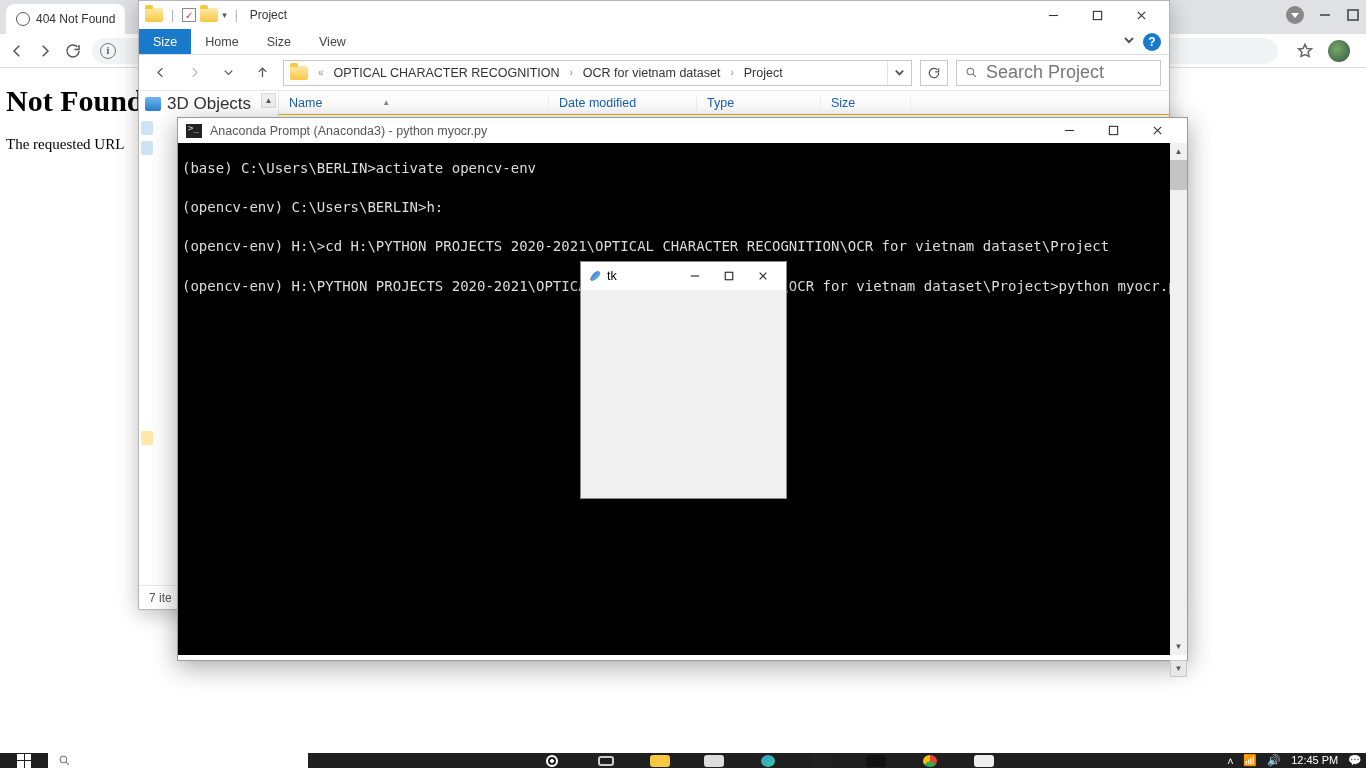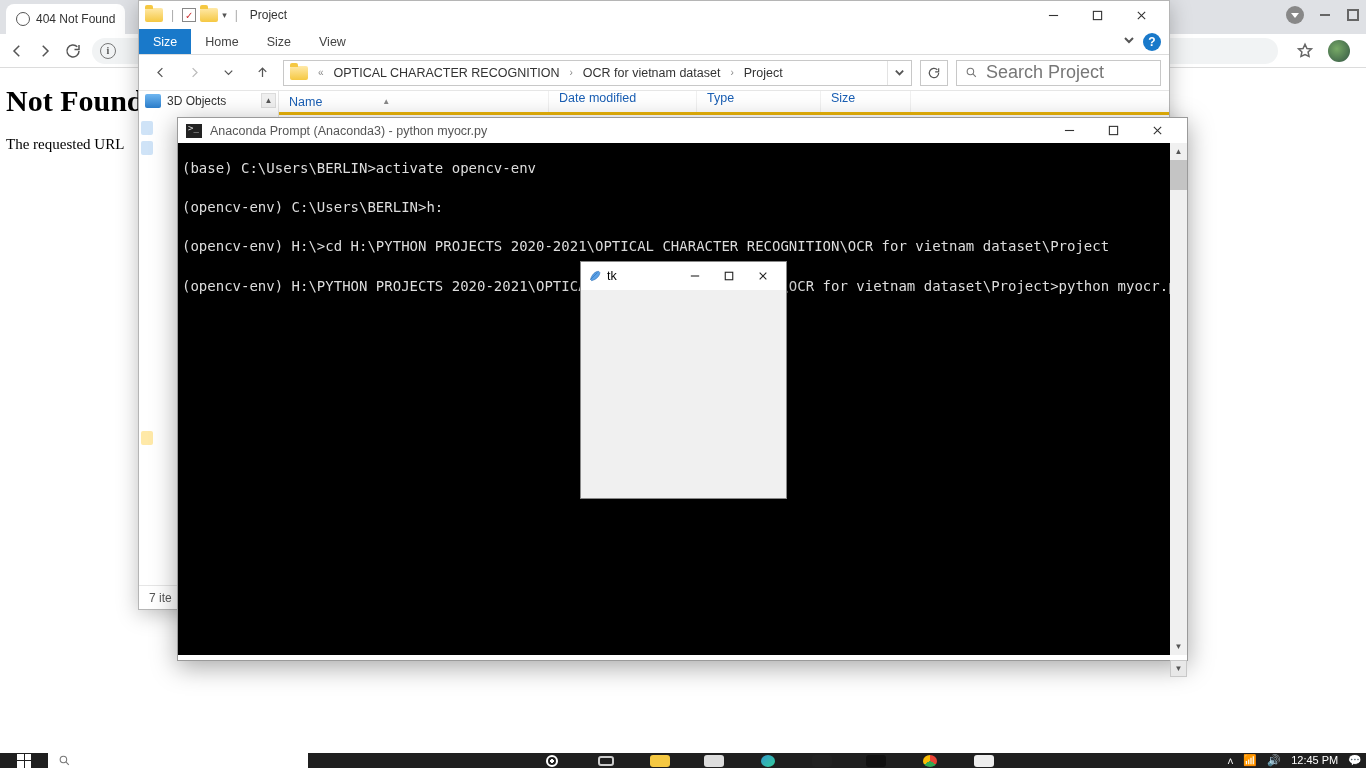--- a/index.html
+++ b/index.html
@@ -69,25 +69,25 @@
   .addr-right { margin-left:auto; display:flex; align-items:center; }
   .addr-dd { width:24px; height:24px; display:flex; align-items:center; justify-content:center; border-left:1px solid #e3e3e3;}
   .addr-dd svg { width:11px; height:11px; stroke:#555; stroke-width:2; fill:none;}
   .refresh-btn { width:28px; height:26px; border:1px solid #c8c8c8; display:flex; align-items:center; justify-content:center; }
   .refresh-btn svg { width:14px; height:14px; stroke:#555; stroke-width:2; fill:none; }
   .searchbox { width:205px; height:26px; border:1px solid #c8c8c8; display:flex; align-items:center; padding:0 8px; gap:8px; font-size:18px; color:#777; }
   .searchbox svg { width:13px; height:13px; stroke:#777; stroke-width:2; fill:none; }
 
   .ex-body { display:flex; height:calc(100% - 28px - 26px - 36px - 24px); }
   .ex-nav { width:140px; border-right:1px solid #e6e6e6; position:relative; }
-  .ex-nav-item { display:flex; align-items:center; gap:6px; padding:3px 6px; font-size:12px; color:#333;}
+  .ex-nav-item { display:flex; align-items:center; gap:6px; padding:3px 6px; font-size:17px; color:#333;}
   .obj3d { width:16px; height:14px; background:linear-gradient(#6fb6f0,#2a7cc9); border-radius:2px; }
   .nav-scroll-up { position:absolute; right:2px; top:2px; width:15px; height:15px; background:#f0f0f0; border:1px solid #dcdcdc; display:flex; align-items:center; justify-content:center; font-size:8px; color:#555;}
   .ex-list { flex:1; }
-  .ex-cols { display:flex; height:24px; border-bottom:3px solid #eab308; font-size:12.5px; color:#1a5fb4; }
+  .ex-cols { display:flex; height:24px; align-items:center; border-bottom:1px solid #eab308; font-size:12.5px; color:#1a5fb4; }
   .ex-cols .col { padding:0 10px; border-right:1px solid #f0f0f0; }
   .col-name { width:270px; display:flex; align-items:center; gap:60px;}
   .sort-ind { font-size:8px; color:#888;}
   .col-date { width:148px; }
   .col-type { width:124px; }
   .col-size { width:90px; }
 
   .ex-status { height:24px; border-top:1px solid #e6e6e6; display:flex; align-items:center; padding:0 10px; font-size:12px; color:#555; }
 
   

